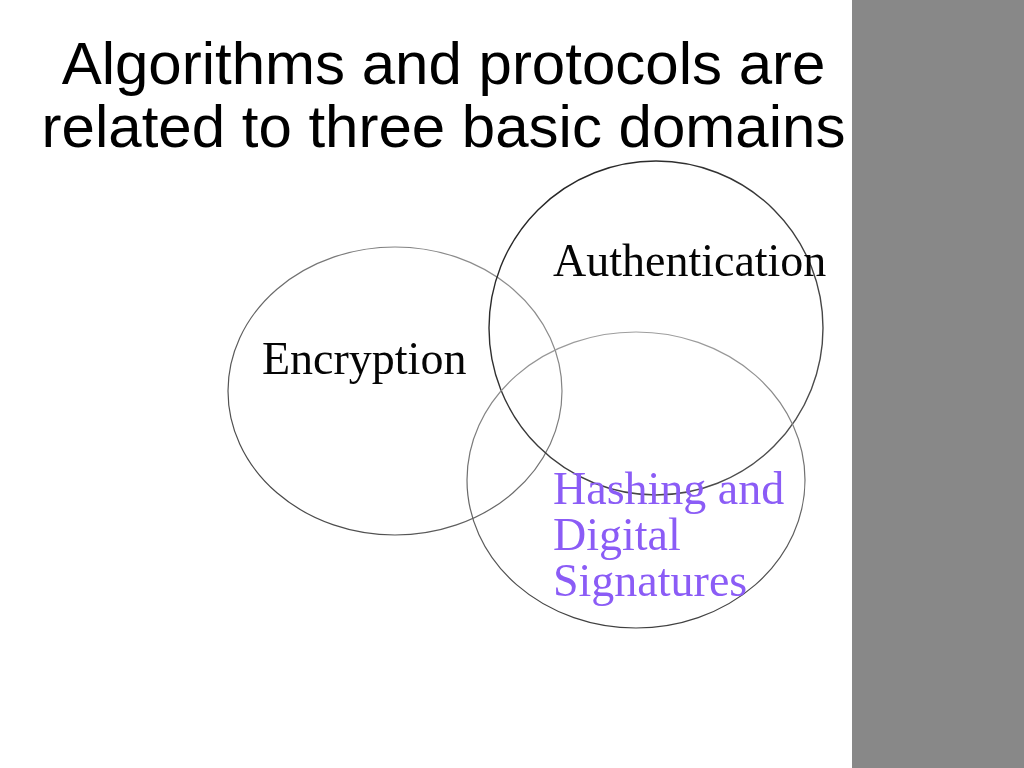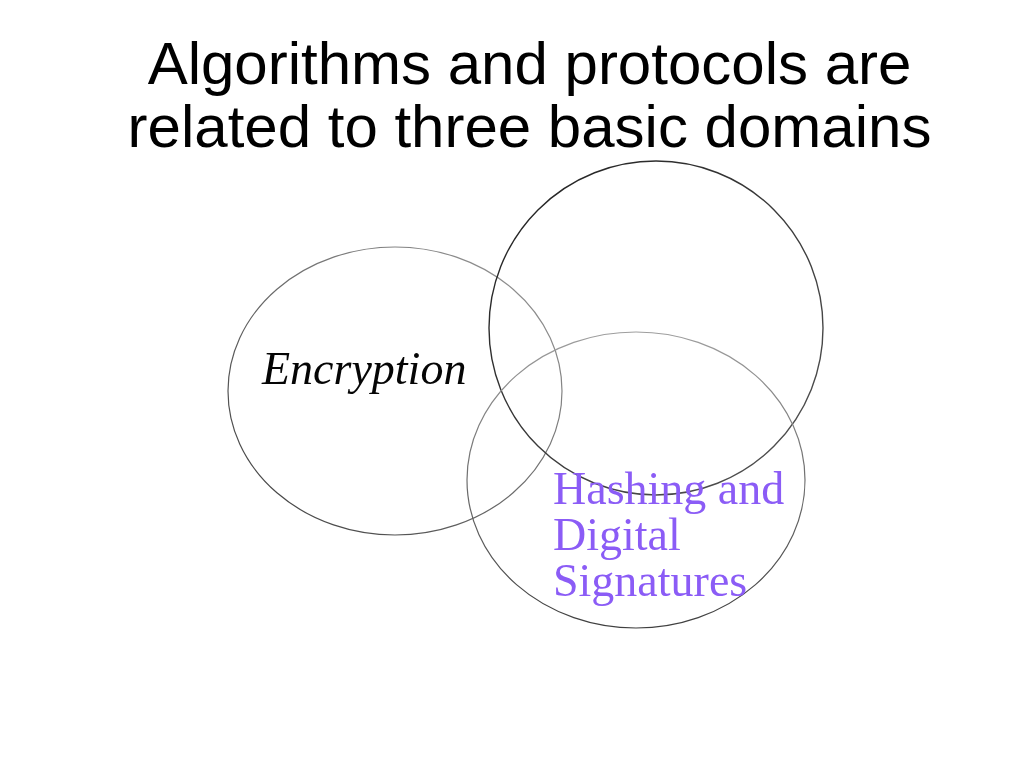--- a/index.html
+++ b/index.html
@@ -1,18 +1,18 @@
 <!DOCTYPE html>
 <html><head>
 <meta charset="utf-8">
 <style>
   html,body{margin:0;padding:0;background:#888;}
   .slide{
     position:relative;
-    width:1024px;height:768px;
+    width:852px;height:768px;
     background:#ffffff;
     overflow:hidden;
     font-family:"Liberation Sans",sans-serif;
   }
   .slide-title{
     position:absolute;
     left:35px;right:0;top:32px;
     text-align:center;
     font-family:"Liberation Sans",sans-serif;
     font-size:60px;
@@ -27,21 +27,21 @@
     width:1024px;height:768px;
   }
   .circle-label{
     position:absolute;
     font-family:"Liberation Serif",serif;
     font-size:46px;
     line-height:46px;
     color:#050505;
     white-space:pre-line;
   }
-  #label-encryption{left:262px;top:346px;font-style:italic;}
+  #label-encryption{left:262px;top:336px;}
   #label-authentication{left:553px;top:238px;}
   #label-hashing{left:553px;top:466px;}
 </style>
 </head>
 <body>
 
 <div class="slide" style="background: rgb(255, 255, 255);">
 
   <div class="slide-title" style="color: rgb(0, 0, 0);">Algorithms and protocols are
 related to three basic domains</div>
@@ -61,18 +61,19 @@
         <stop offset="1" class="stop-light" stop-color="#9e9e9e"></stop>
       </linearGradient>
     </defs>
     <ellipse fill="none" stroke="url(#grad-encryption)" cx="395" cy="391" rx="167" ry="144" stroke-width="1.2"></ellipse>
     <ellipse fill="none" stroke="url(#grad-authentication)" cx="656" cy="328" rx="167" ry="167" stroke-width="1.4"></ellipse>
     <ellipse fill="none" stroke="url(#grad-hashing)" cx="636" cy="480" rx="169" ry="148" stroke-width="1.2"></ellipse>
   </svg>
 
   <div class="circle-label" id="label-encryption" style="color: rgb(5, 5, 5);">Encryption</div>
 
+  <div class="circle-label" id="label-authentication" style="color: rgb(5, 5, 5);">Authentication</div>
 
   <div class="circle-label" id="label-hashing" style="color: #8b5cf6;">Hashing and
 Digital
 Signatures</div>
 
 </div>
 
 </body></html>

